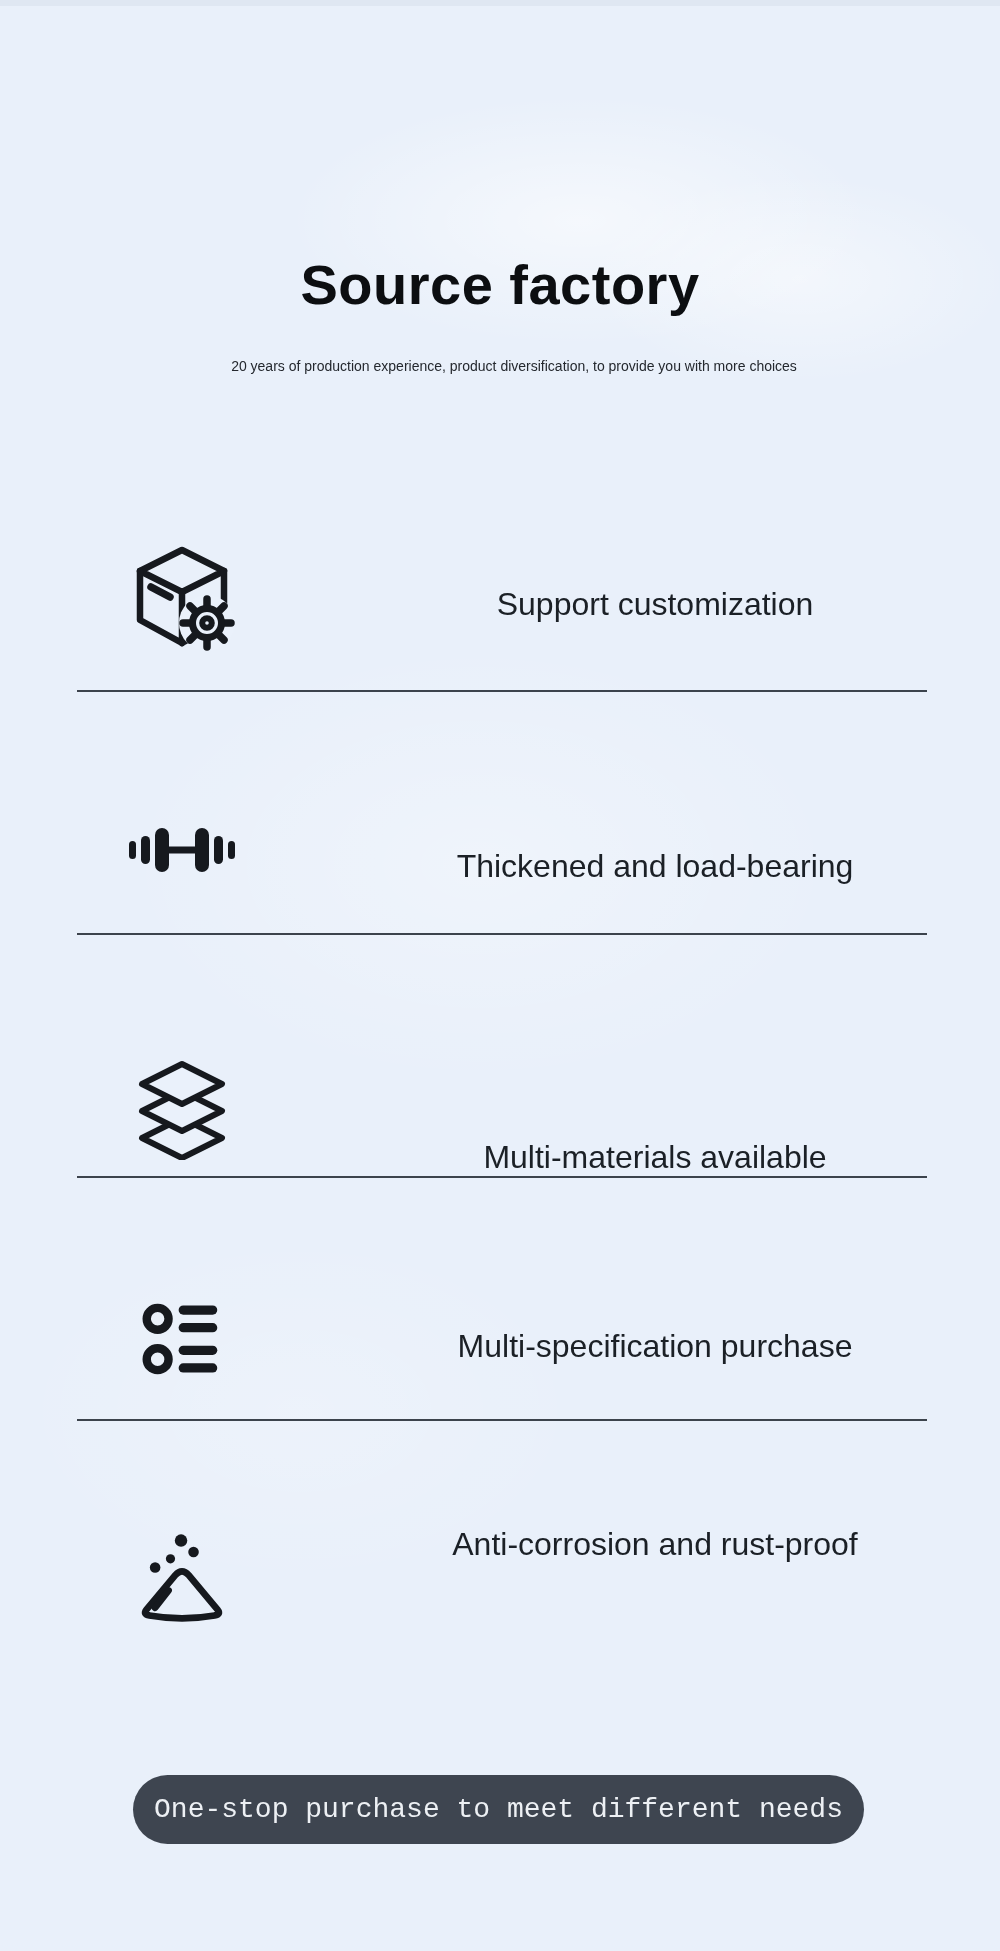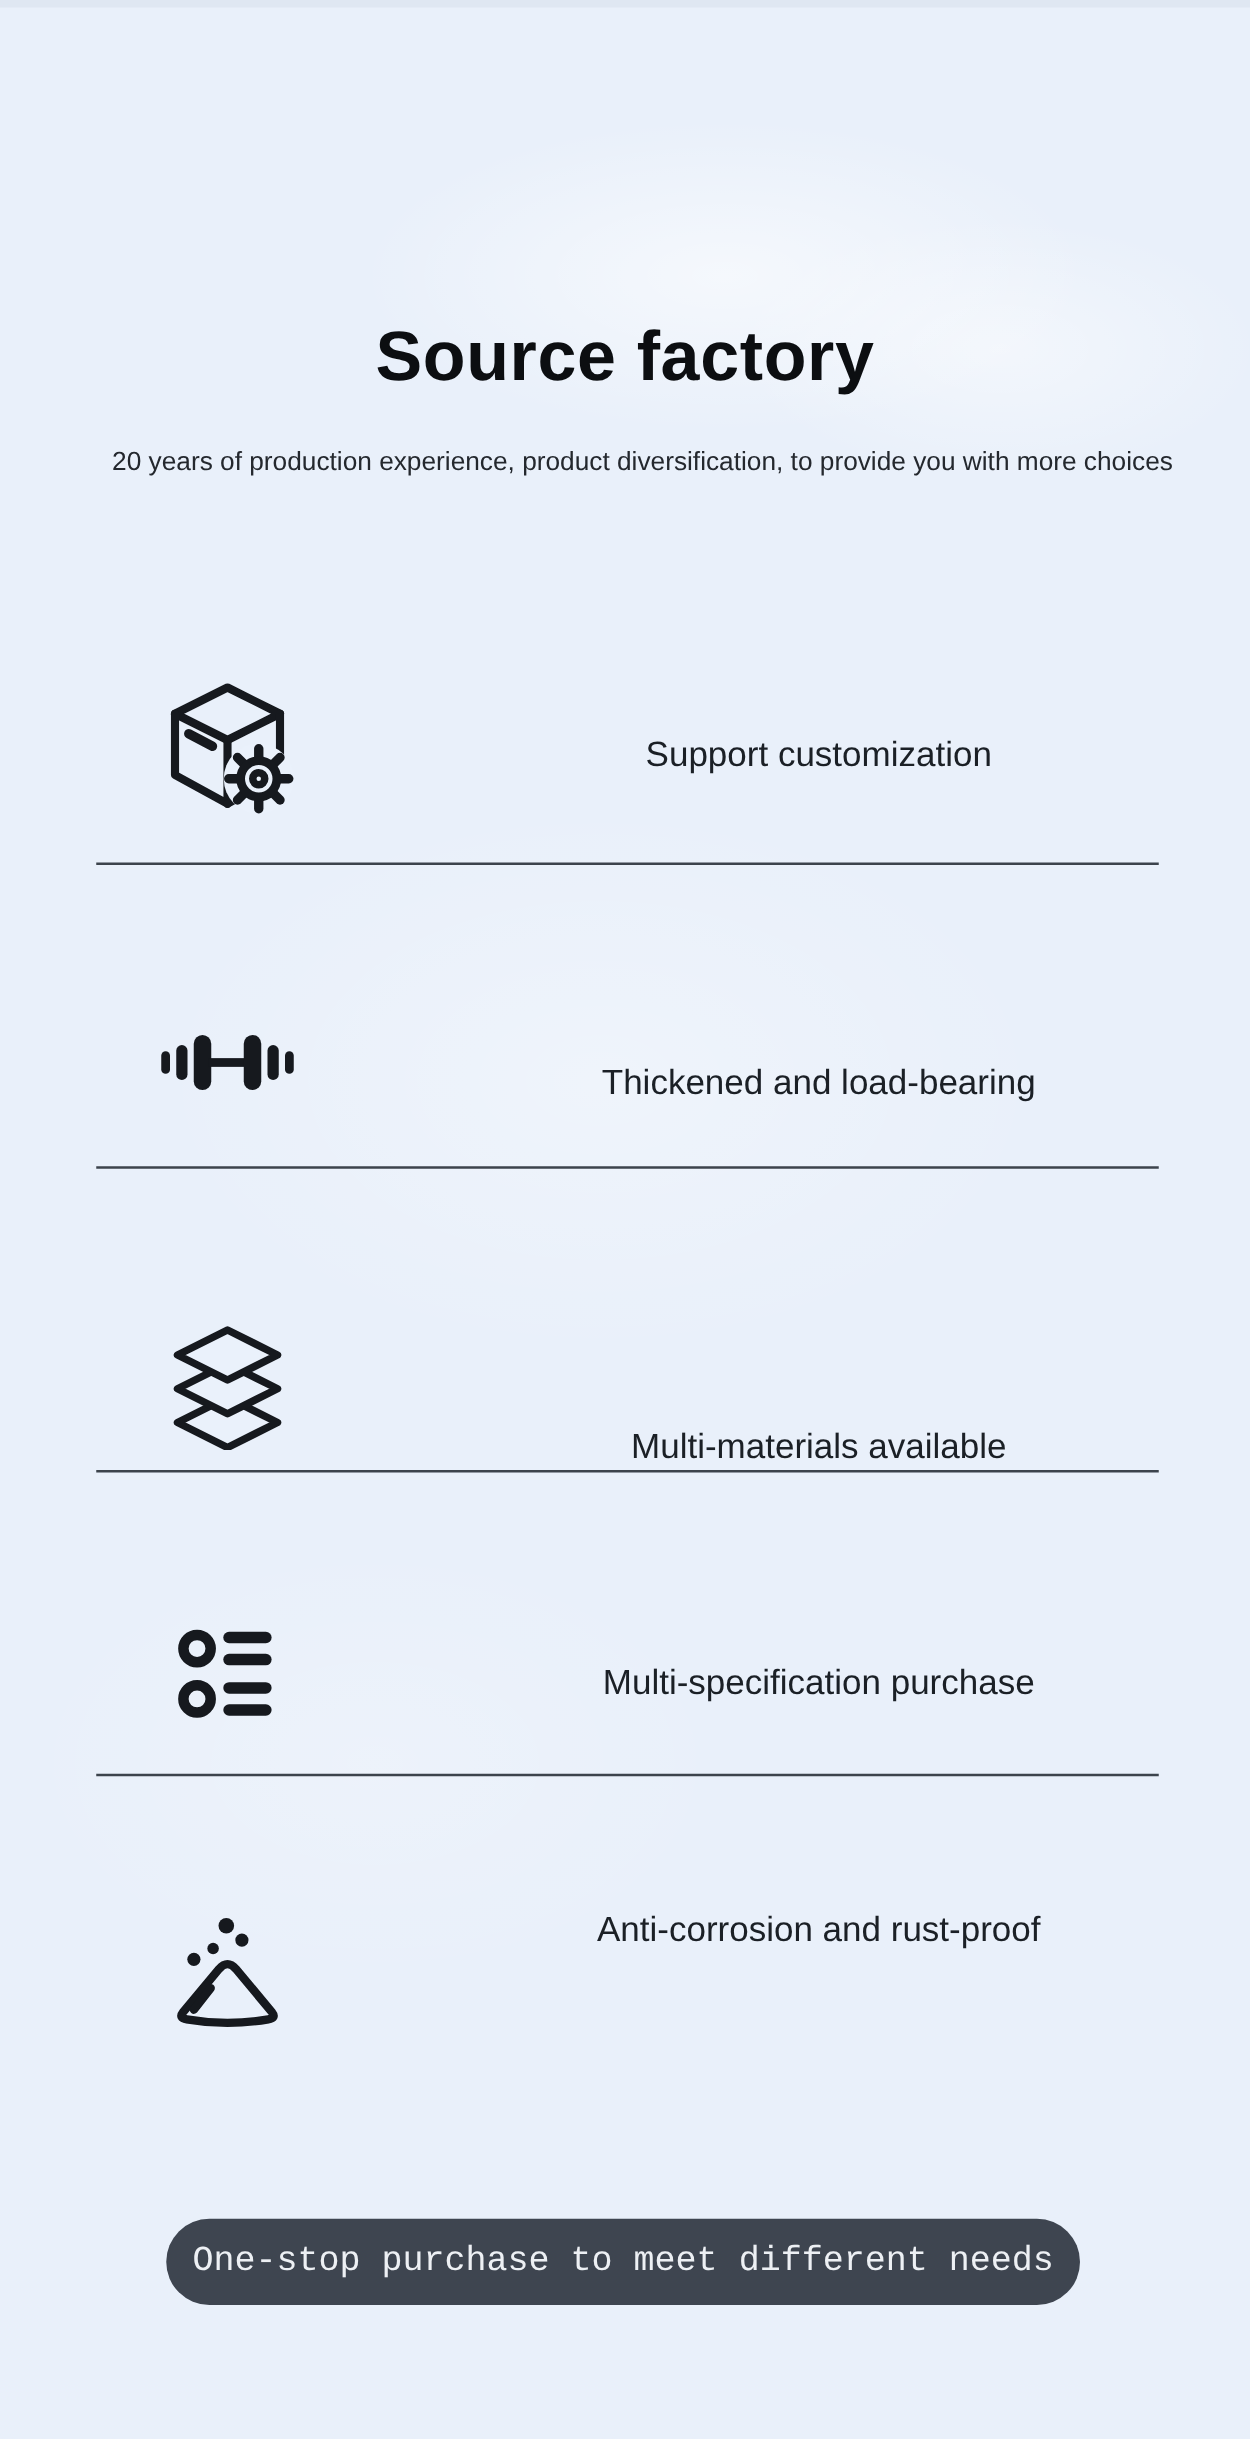--- a/index.html
+++ b/index.html
@@ -31,21 +31,21 @@
     letter-spacing: 0.5px;
     color: #0c0e11;
     margin: 0;
   }
 
   .subtitle {
     position: absolute;
     top: 352px; left: 0;
     width: 100%;
     text-align: center;
-    font-size: 21px;
+    font-size: 14px;
     font-weight: 400;
     color: #24282e;
     margin: 0;
     padding-left: 28px;
   }
 
   .feature-row { position: absolute; left: 0; width: 100%; height: 0; }
 
   .icon-box {
     position: absolute;
@@ -57,21 +57,21 @@
     justify-content: center;
   }
 
   .feature-label {
     position: absolute;
     left: 370px;
     width: 570px;
     height: 40px;
     line-height: 40px;
     text-align: center;
-    font-size: 28px;
+    font-size: 32px;
     color: #1b2026;
   }
 
   .divider {
     position: absolute;
     left: 77px;
     width: 850px;
     height: 2px;
     background: #3c434c;
   }

